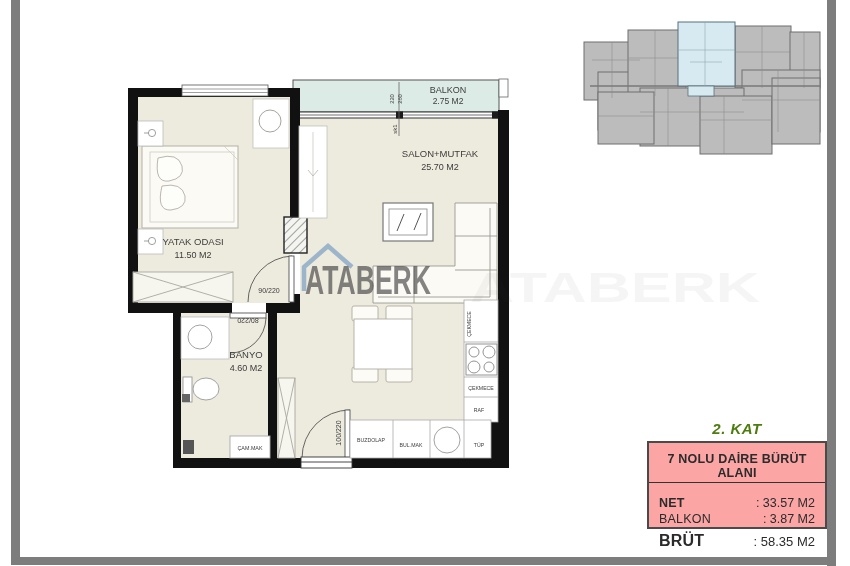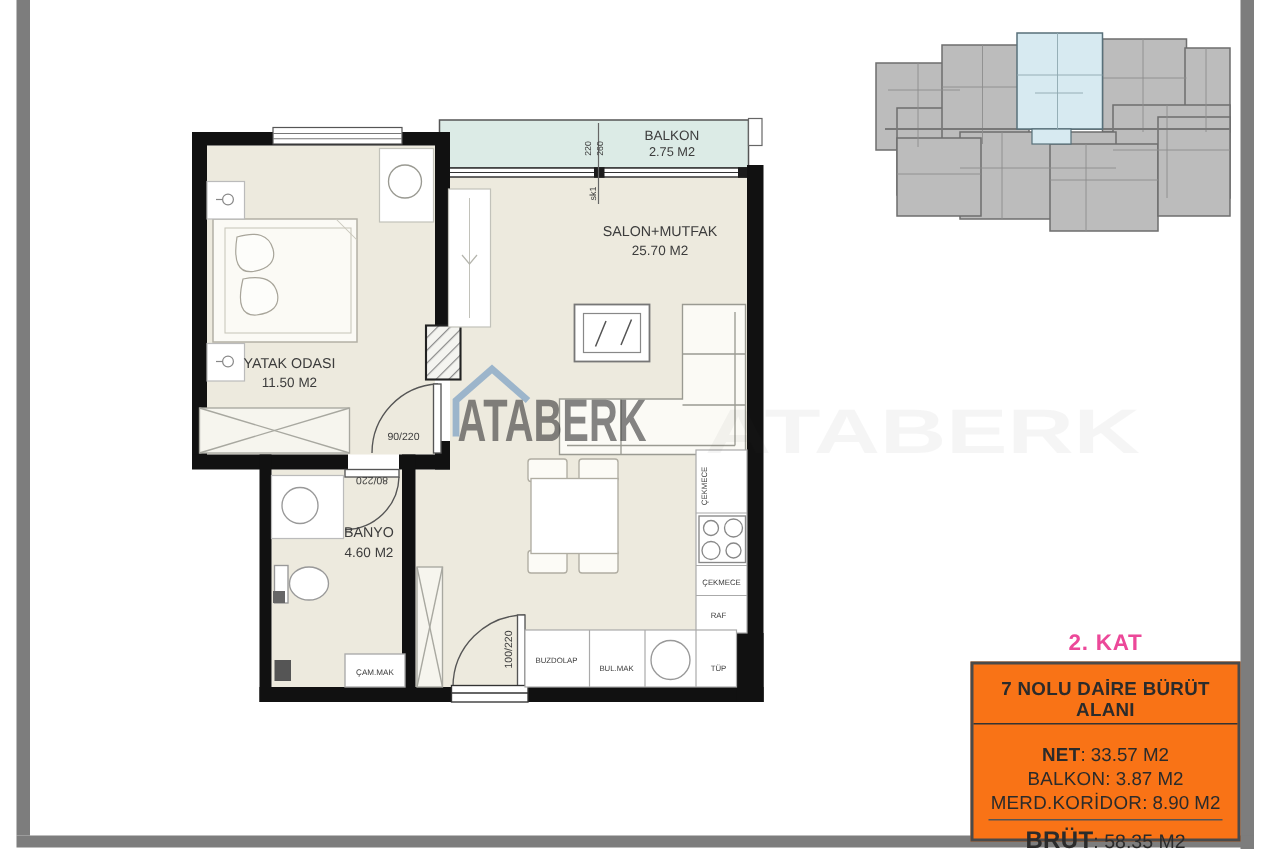--- a/index.html
+++ b/index.html
@@ -6,27 +6,27 @@
   #stage{position:relative;width:850px;height:566px;background:#ffffff;overflow:hidden;
          font-family:"Liberation Sans",sans-serif;}
   .frame{position:absolute;background:#7d7d7d;}
   #frame-left{left:11px;top:0;width:9px;height:557px;}
   #frame-right{left:827px;top:0;width:9px;height:566px;}
   #frame-bottom{left:11px;top:557px;width:825px;height:8px;}
   svg{position:absolute;left:0;top:0;}
   svg text{font-family:"Liberation Sans",sans-serif;fill:#3c3c3c;}
   
   #floor-label{position:absolute;left:647px;top:420px;width:180px;text-align:center;
-               font-size:15px;font-weight:bold;color:#ec4899;letter-spacing:.5px;}
-  #info-box{position:absolute;left:647px;top:441px;width:180px;height:120px;
-            border:2px solid #4a4a4a;background:#f97316;box-sizing:border-box;color:#2b2b2b;}
+               font-size:15px;font-weight:bold;color:#4d7c0f;letter-spacing:.5px;font-style:italic;}
+  #info-box{position:absolute;left:647px;top:441px;width:180px;height:88px;
+            border:2px solid #4a4a4a;background:#fca5a5;box-sizing:border-box;color:#2b2b2b;}
   #info-title-wrap{text-align:center;margin-top:9px;}
   #info-title{display:inline-block;font-size:12.5px;font-weight:bold;
               border-bottom:1.5px solid #333;padding-bottom:2px;letter-spacing:.2px;}
-  .info-row{display:flex;justify-content:center;align-items:baseline;
+  .info-row{display:flex;justify-content:space-between;align-items:baseline;
             margin:0 10px;font-size:12.5px;line-height:16px;}
   .info-row .lbl{letter-spacing:.2px;}
   .info-row.first{margin-top:12px;}
   .info-row.first .lbl{font-weight:bold;}
   .info-row.underlined{border-bottom:1.5px solid #555;padding-bottom:3px;}
   .info-row.total{margin-top:6px;}
   .info-row.total .lbl{font-weight:bold;font-size:16px;}
   .info-row.total .val{font-size:13px;}
 </style>
 </head>
@@ -264,23 +264,19 @@
       <span id="info-title">7 NOLU DAİRE BÜRÜT ALANI</span>
     </div>
     <div class="info-row first">
       <span class="lbl">NET</span>
       <span class="val">: 33.57 M2</span>
     </div>
     <div class="info-row">
       <span class="lbl">BALKON</span>
       <span class="val">:  3.87 M2</span>
     </div>
-    <div class="info-row underlined">
-      <span class="lbl">MERD.KORİDOR</span>
-      <span class="val">:  8.90 M2</span>
-    </div>
     <div class="info-row total">
       <span class="lbl">BRÜT</span>
       <span class="val">: 58.35 M2</span>
     </div>
   </div>
 
 </div>
 
 </body></html>

